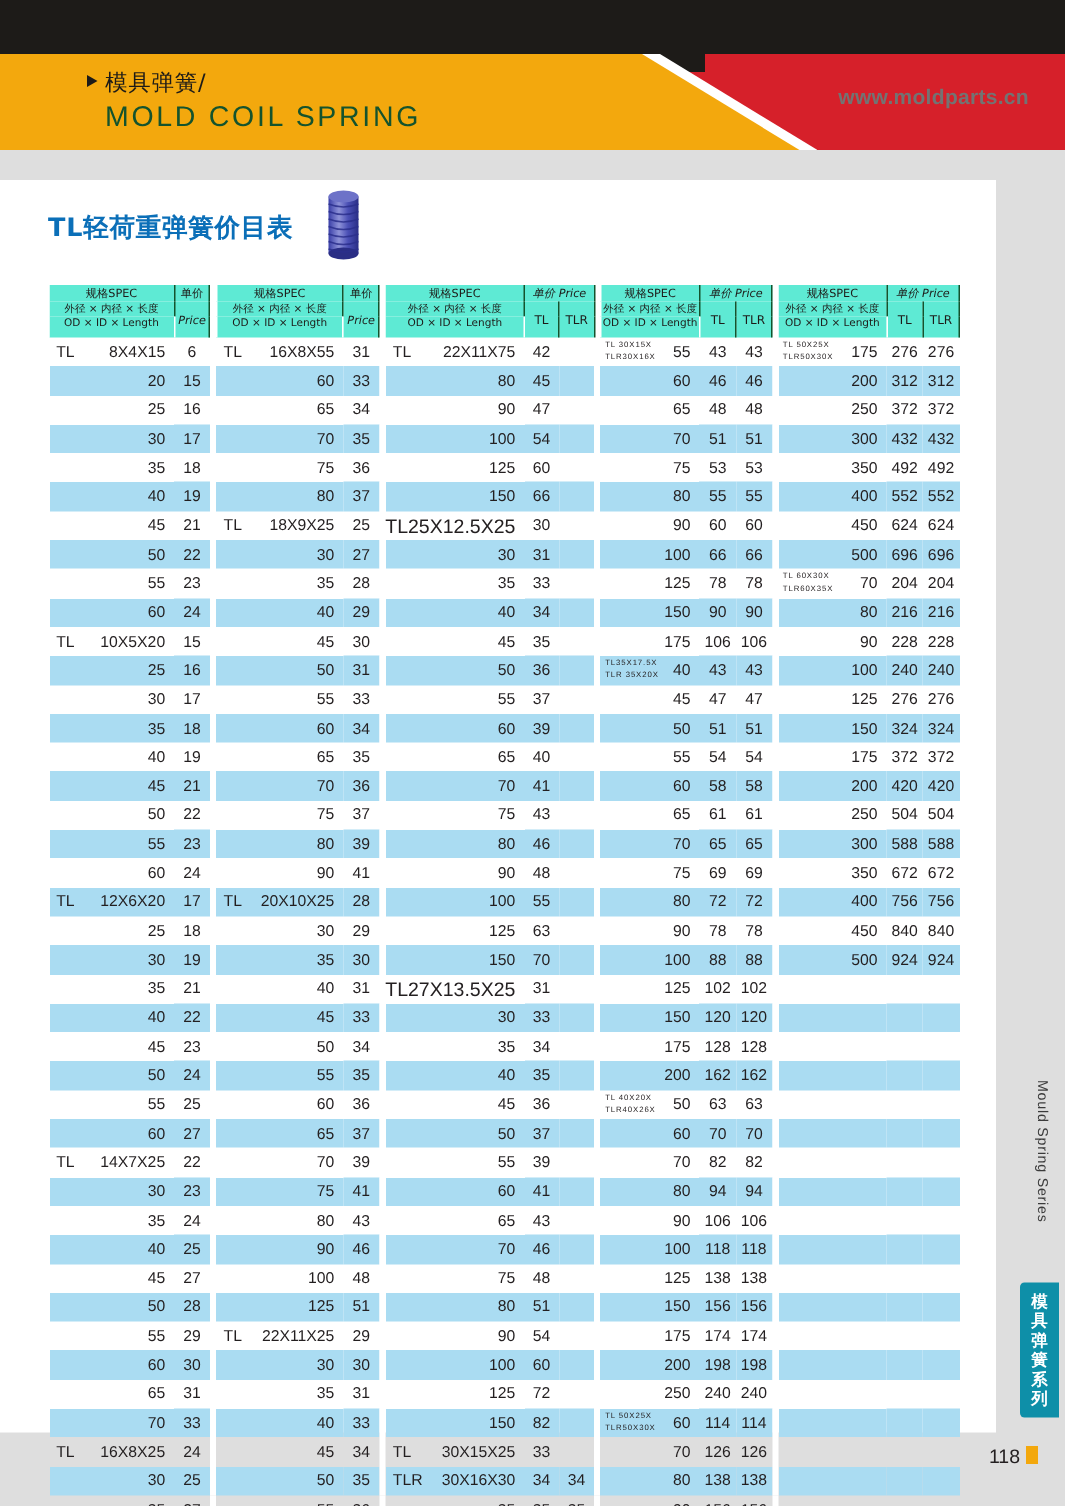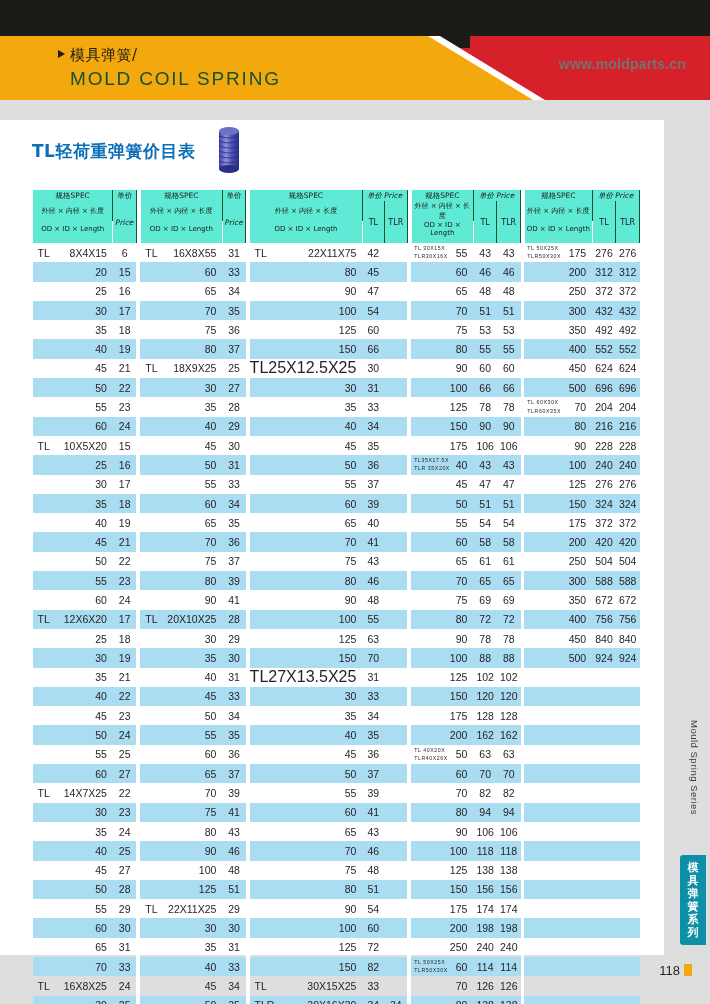--- a/index.html
+++ b/index.html
@@ -100,21 +100,21 @@
   .drow td.price { text-align: center; }
   .drow td.gap { background: #ffffff !important; width: 5px; }
   .drow.alt td.gap { background: #ffffff !important; }
 
   .spec .pfx { position: absolute; left: 5px; font-size: 10.5px; }
   .spec .dualbox {
     position: absolute; left: 3px; top: 1px;
     font-size: 5.2px; line-height: 8.2px; text-align: left;
     letter-spacing: 0.6px; font-family: "Liberation Sans", sans-serif;
   }
-  .spec .inlinefull { font-size: 16px; }
+  .spec .inlinefull { font-size: 13px; }
 
   
   .c-spec { width: 93px; }
   .c-price { width: 25px; }
   .c-gap { width: 5px; }
   .c-spec2 { width: 93px; }
   .c-spec3 { width: 91px; }
   .c-spec4 { width: 77px; }
   .c-tl { width: 26px; }
   .c-spec5 { width: 85px; }

